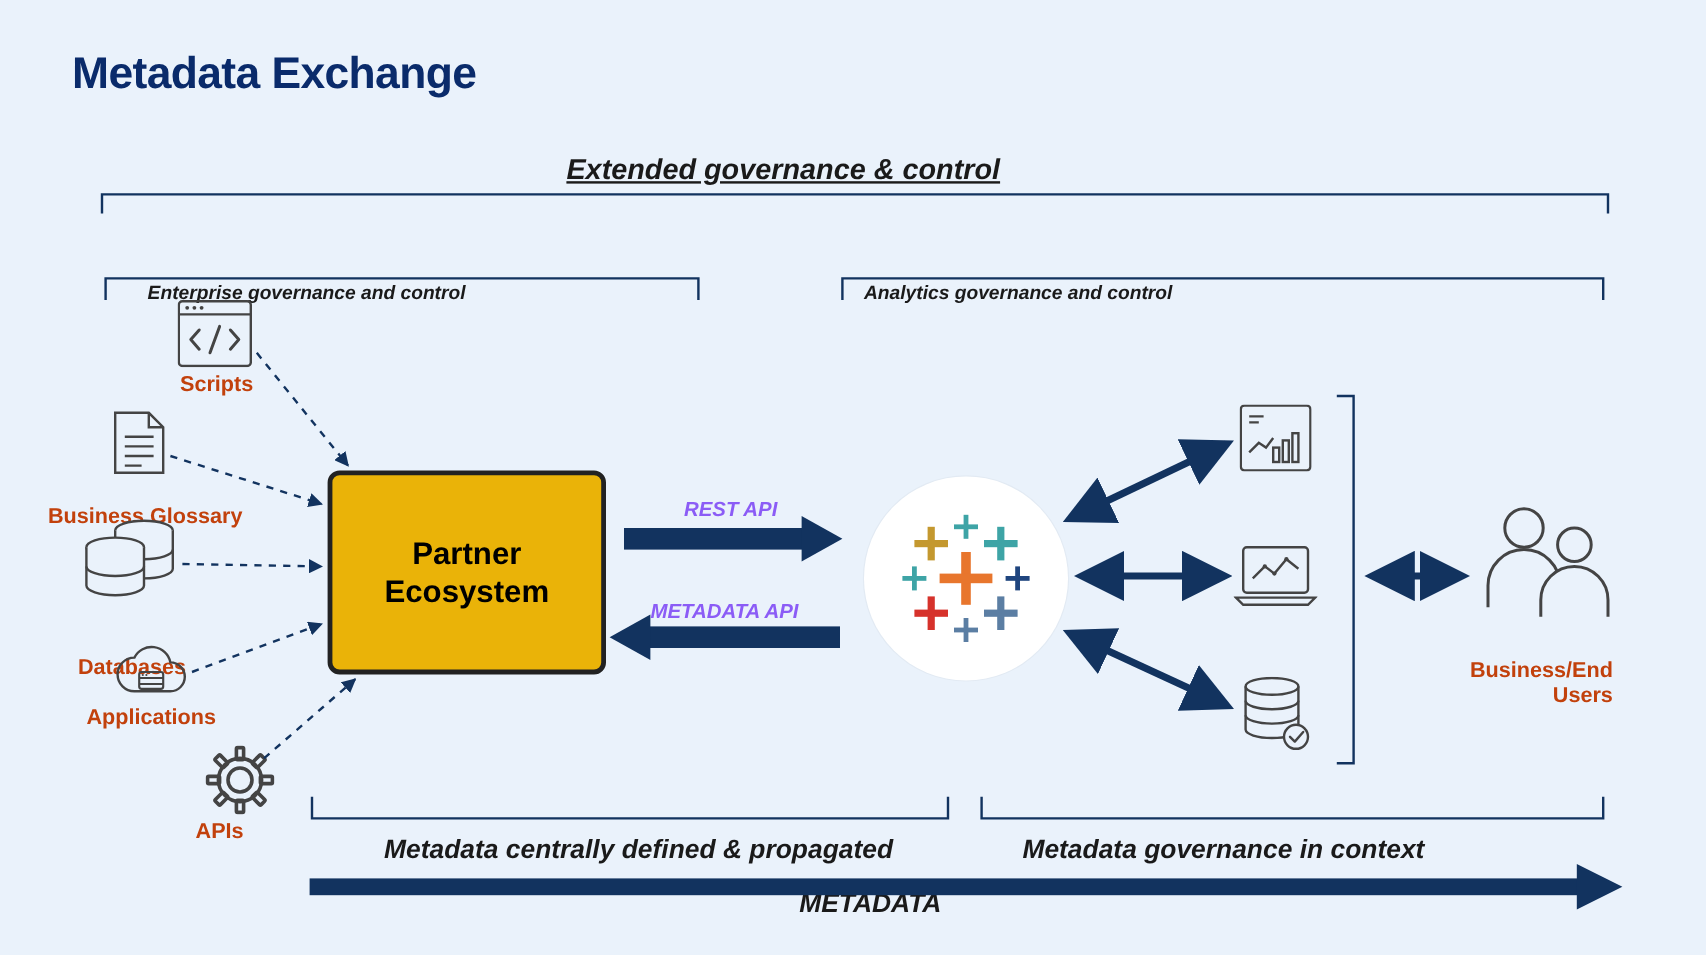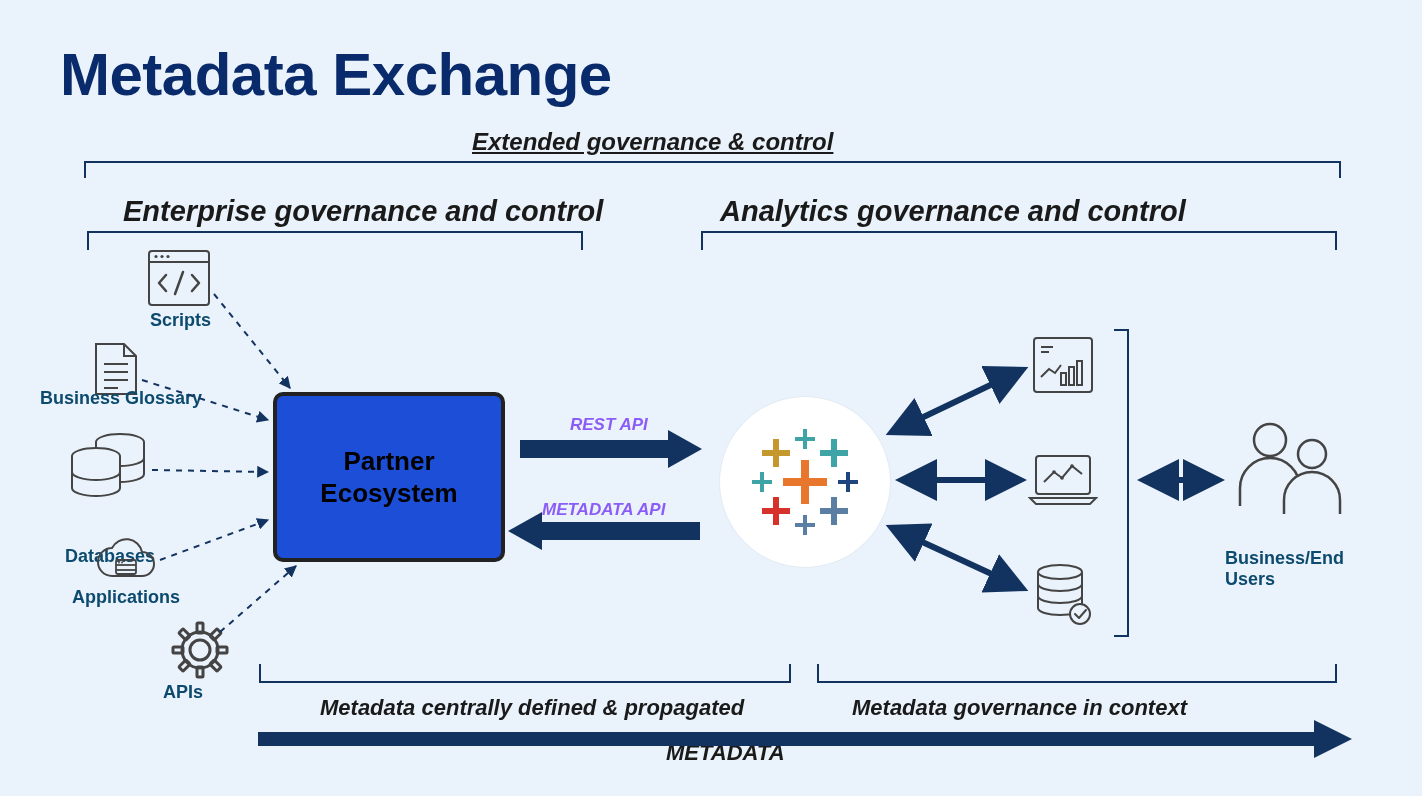--- a/index.html
+++ b/index.html
@@ -8,53 +8,53 @@
     height: 796px;
     background: #eaf2fb;
     font-family: "Segoe UI", Arial, sans-serif;
     position: relative;
     overflow: hidden;
   }
   .title {
     position: absolute;
     left: 60px;
     top: 40px;
-    font-size: 60px;
+    font-size: 37px;
     font-weight: 700;
     color: #0a2b6b;
     letter-spacing: -0.5px;
   }
   .label {
     position: absolute;
     font-style: italic;
     font-weight: 600;
     color: #1a1a1a;
   }
   .label-top { font-size: 24px; }
-  .label-mid { font-size: 29px; }
+  .label-mid { font-size: 16px; margin-top: 41px; }
   .label-footer { font-size: 22px; text-align: center; }
   .label-small { font-size: 17px; font-weight: 700; color: #8b5cf6; position: absolute; font-style: italic; }
 
   .node-label {
     position: absolute;
     font-size: 18px;
     font-weight: 600;
-    color: #0c4a6e;
-    text-align: left;
+    color: #c2410c;
+    text-align: right;
   }
 
   .partner-box {
     position: absolute;
     left: 273px;
     top: 392px;
     width: 232px;
     height: 170px;
     border: 4px solid #222;
     border-radius: 10px;
-    background: #1d4ed8;
+    background: #eab308;
     display: flex;
     align-items: center;
     justify-content: center;
     text-align: center;
     font-size: 26px;
     font-weight: 600;
     line-height: 1.25;
   }
 
   .tableau-circle {
@@ -173,21 +173,21 @@
 <div class="icon-slot" style="left:92px; top:340px; width:48px; height:58px;">
   <svg width="44" height="54" viewBox="0 0 44 54">
     <path d="M2 2 H30 L42 14 V52 H2 Z" fill="none" stroke="#444" stroke-width="2"></path>
     <path d="M30 2 V14 H42" fill="none" stroke="#444" stroke-width="2"></path>
     <line x1="10" y1="22" x2="34" y2="22" stroke="#444" stroke-width="2"></line>
     <line x1="10" y1="30" x2="34" y2="30" stroke="#444" stroke-width="2"></line>
     <line x1="10" y1="38" x2="34" y2="38" stroke="#444" stroke-width="2"></line>
     <line x1="10" y1="46" x2="24" y2="46" stroke="#444" stroke-width="2"></line>
   </svg>
 </div>
-<div class="node-label" style="left:40px; top:388px;">Business Glossary</div>
+<div class="node-label" style="left:40px; top:420px;">Business Glossary</div>
 
 <div class="icon-slot" style="left:70px; top:430px; width:78px; height:70px;">
   <svg width="78" height="70" viewBox="0 0 78 70">
     <g transform="translate(26,4)">
       <ellipse cx="24" cy="8" rx="24" ry="8" fill="#eaf2fb" stroke="#444" stroke-width="2"></ellipse>
       <path d="M0 8 V40 a24 8 0 0 0 48 0 V8" fill="#eaf2fb" stroke="#444" stroke-width="2"></path>
       <path d="M0 24 a24 8 0 0 0 48 0" fill="none" stroke="#444" stroke-width="2"></path>
     </g>
     <g transform="translate(2,18)">
       <ellipse cx="24" cy="8" rx="24" ry="8" fill="#eaf2fb" stroke="#444" stroke-width="2"></ellipse>

